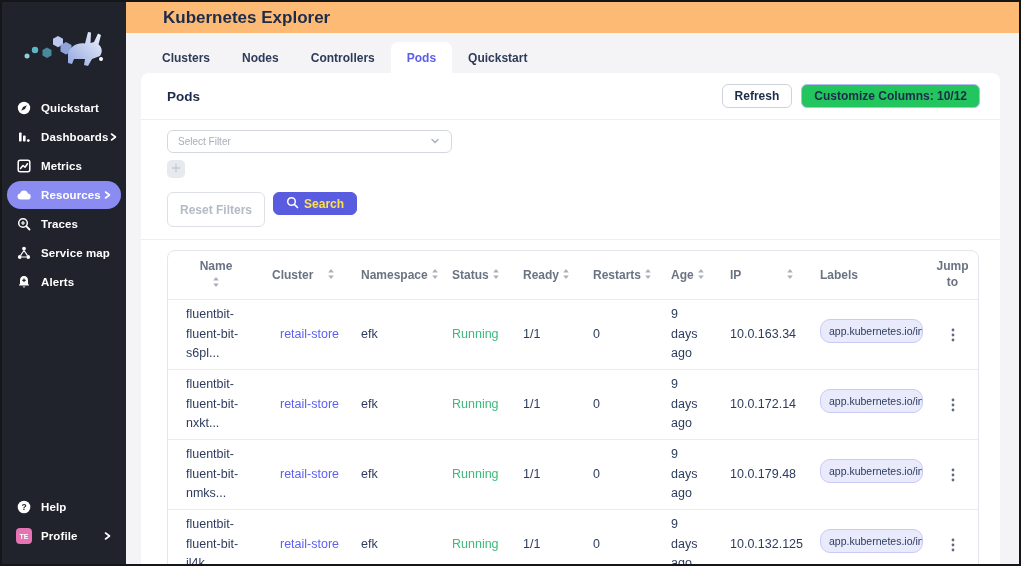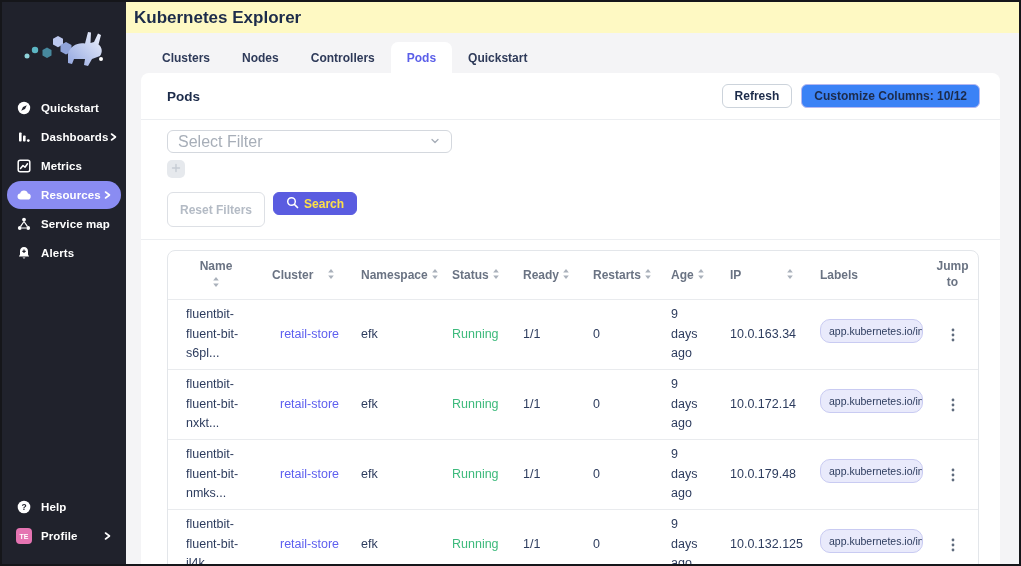--- a/index.html
+++ b/index.html
@@ -13,36 +13,36 @@
   .nav-item { display:flex; align-items:center; height:28px; padding:0 9px; border-radius:14px; cursor:pointer; }
   .nav-item.active { background:#8a8cf2;text-align:center; }
   .nav-item .icon { width:16px; height:16px; margin-right:9px; display:flex; align-items:center; justify-content:center; flex-shrink:0; }
   .nav-item .label { font-size:11.5px; font-weight:700; letter-spacing:.1px; white-space:nowrap; }
   .nav-item .chev { margin-left:auto; display:flex; }
   .sidebar-footer { margin-top:auto; padding:0 5px 14px; display:flex; flex-direction:column; gap:1px; }
   .avatar { width:16px; height:16px; border-radius:4px; background:#e574b2; color:#fff; font-size:7px; font-weight:700; display:flex; align-items:center; justify-content:center; }
 
   
   .main { flex:1; display:flex; flex-direction:column; min-width:0; }
-  .topbar { height:31px; background:#fef9c3; display:flex; align-items:center; padding-left:8px; flex-shrink:0; }
+  .topbar { height:31px; background:#fdba74; display:flex; align-items:center; padding-left:37px; flex-shrink:0; }
   .topbar h1 { font-size:17px; font-weight:700; color:#1c2b4a; }
   .content { flex:1; background:#f4f4f6; padding-left:15px; display:flex; flex-direction:column; overflow:hidden; }
   .tabs { display:flex; margin:9px 0 0 5px; }
   .tab { height:31px; display:flex; align-items:center; padding:0 16px; font-size:12px; font-weight:700; color:#2e3a59; border-radius:7px 7px 0 0; cursor:pointer; }
   .tab.active { background:#fff; color:#5b5fe9; }
 
   .panel { background:#fff; border-radius:8px 8px 0 0; width:859px; flex:1; }
   .panel-header { height:47px; display:flex; align-items:center; justify-content:space-between; padding:0 20px 0 26px; border-bottom:1px solid #eceef1; }
   .panel-title { font-size:13.5px; font-weight:700; color:#1c2b4a; }
   .panel-actions { display:flex; gap:9px; }
   .btn { font-family:inherit; font-size:12px; font-weight:700; color:#1c2b4a; border-radius:6px; height:24px; padding:0 12px; display:flex; align-items:center; background:#fff; border:1px solid #ccd3db; cursor:pointer; }
-  .btn.customize { background:#3b82f6; border-color:#b6b8f0; }
+  .btn.customize { background:#22c55e; border-color:#b6b8f0; }
 
   .filter-section { padding:10px 26px 12px; border-bottom:1px solid #eceef1; }
-  .select { width:285px; height:23px; border:1px solid #d4d8de; border-radius:6px; display:flex; align-items:center; justify-content:space-between; padding:0 10px; font-size:16px; color:#a7aeb8; background:#fff; cursor:pointer; }
+  .select { width:285px; height:23px; border:1px solid #d4d8de; border-radius:6px; display:flex; align-items:center; justify-content:space-between; padding:0 10px; font-size:10px; color:#a7aeb8; background:#fff; cursor:pointer; }
   .add-btn { width:18px; height:18px; margin-top:7px; background:#e6e9ed; border:none; border-radius:5px; display:flex; align-items:center; justify-content:center; cursor:pointer; }
   .filter-actions { display:flex; gap:8px; margin-top:14px; }
   .btn.reset { color:#b4bbc5; border-color:#dde0e5; height:35px; }
   .btn.search { background:#5a5ce0; border-color:#5a5ce0; color:#fde047; gap:5px; height:23px; }
 
   .table-wrap { padding:10px 26px 0; }
   .table { width:812px; border:1px solid #e3e6ea; border-radius:8px; overflow:hidden; background:#fff; }
   .thead, .row { display:grid; grid-template-columns:90px 89px 91px 71px 70px 78px 59px 90px 119px 55px; align-items:center; }
   .thead { min-height:48px; }
   .th { font-size:12px; font-weight:700; color:#6a7383; padding-left:14px; display:flex; align-items:center; gap:3px; }
@@ -122,20 +122,30 @@
           <svg width="16" height="16" viewBox="0 0 16 16">
               <path d="M4.5 12.5 a3 3 0 0 1 -0.4 -5.97 a4 4 0 0 1 7.8 -0.03 a2.9 2.9 0 0 1 -0.4 6 z" fill="#fff"></path>
             </svg>
         </span>
         <span class="label">Resources</span>
         <span class="chev">
           <svg width="10" height="10" viewBox="0 0 10 10">
               <polyline points="3.5,2 7.5,5 3.5,8" stroke="#fff" stroke-width="1.6" fill="none" stroke-linecap="round" stroke-linejoin="round"></polyline>
             </svg>
         </span>
+      </div>
+      <div class="nav-item">
+        <span class="icon">
+          <svg width="16" height="16" viewBox="0 0 16 16">
+              <circle cx="7" cy="7" r="4.3" fill="none" stroke="#fff" stroke-width="1.5"></circle>
+              <line x1="10.2" y1="10.2" x2="13.5" y2="13.5" stroke="#fff" stroke-width="1.8" stroke-linecap="round"></line>
+              <path d="M7 5 v4 M5 7 h4" stroke="#fff" stroke-width="1.2"></path>
+            </svg>
+        </span>
+        <span class="label">Traces</span>
       </div>
       <div class="nav-item">
         <span class="icon">
           <svg width="16" height="16" viewBox="0 0 16 16">
               <path d="M8 5.5 L4.6 10.3 M8 5.5 L11.4 10.3 M5.7 12 h4.6" stroke="#fff" stroke-width="1.2" fill="none"></path>
               <circle cx="8" cy="3.6" r="1.9" fill="#fff"></circle>
               <circle cx="3.8" cy="12" r="1.9" fill="#fff"></circle>
               <circle cx="12.2" cy="12" r="1.9" fill="#fff"></circle>
             </svg>
         </span>

